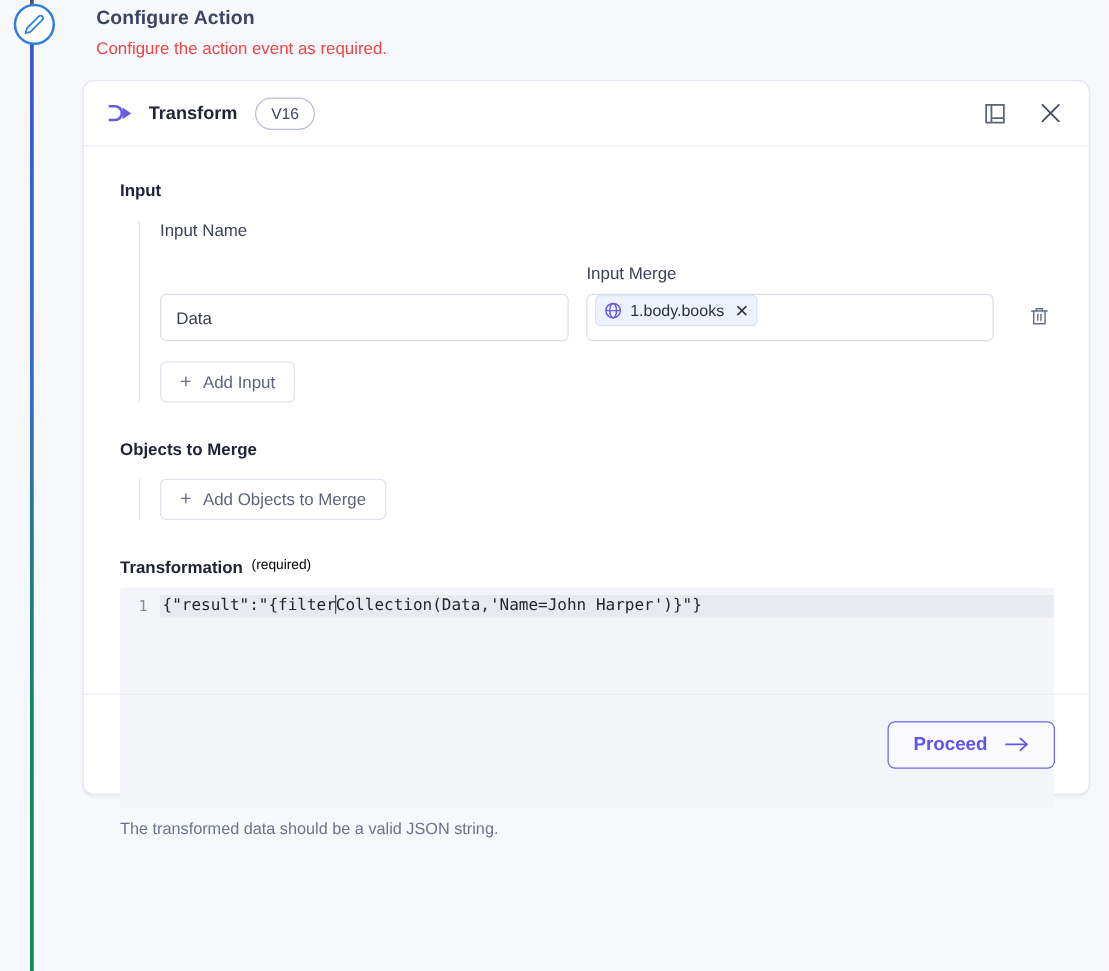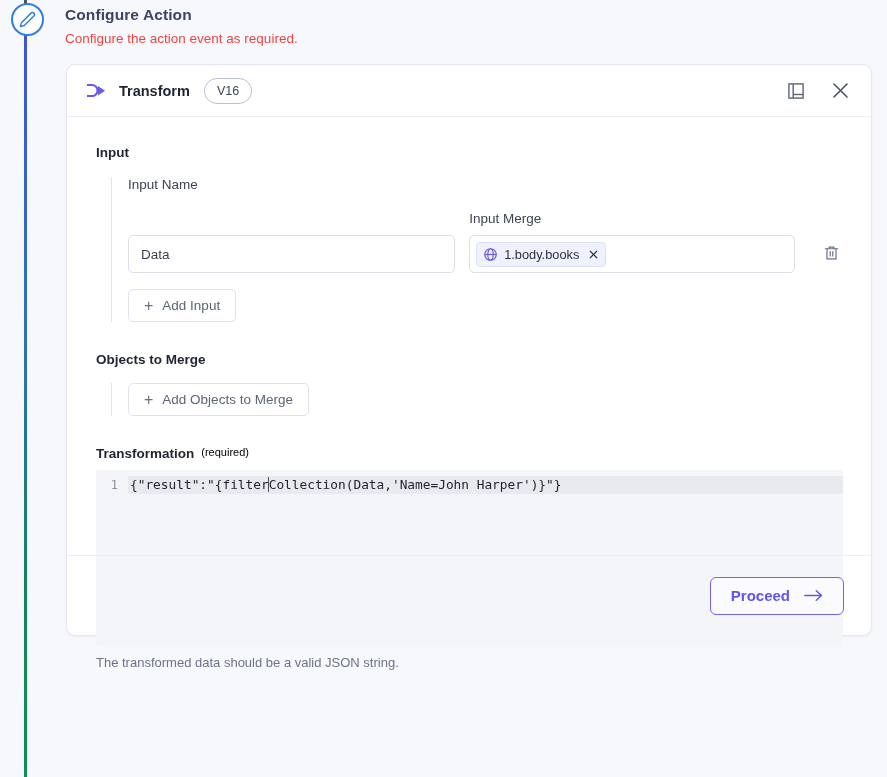--- a/index.html
+++ b/index.html
@@ -23,21 +23,21 @@
   }
   .rail-node {
     position: absolute; left: 11px; top: 3px;
     width: 33px; height: 33px; border-radius: 50%;
     background: #ffffff; border: 2px solid #2f7fe0;
     display: flex; align-items: center; justify-content: center;
   }
   .rail-node svg { display: block; }
 
   
-  .head { position: absolute; left: 65px; top: 6px; }
+  .head { position: absolute; left: 77px; top: 6px; }
   .head-title {
     font-size: 15.5px; font-weight: bold; color: #3d4461; letter-spacing: .1px;
   }
   .head-sub { font-size: 13.5px; color: #ef4444; margin-top: 7px; }
 
   
   .card {
     position: absolute; left: 66px; top: 64px;
     width: 806px; height: 572px;
     background: #ffffff;
@@ -78,21 +78,21 @@
   .field { display: flex; flex-direction: column; }
   .field-label { font-size: 13.5px; color: #3d4354; margin-bottom: 9px; }
   .f-name { width: 331px; gap: 34px; }
   .f-val  { width: 330px; margin-left: 14px; }
 
   .txtbox {
     height: 38px; border: 1px solid #dcdfe8; border-radius: 5px;
     background: #fff; display: flex; align-items: center; padding: 0 12px;
     font-size: 13.5px; color: #3a3f4e;
   }
-  .valbox { display: flex; align-items: center; padding: 0 6px; }
+  .valbox { display: flex; align-items: flex-start; padding: 0 6px; }
 
   .chip {
     display: inline-flex; align-items: center; height: 25px;
     background: #eef2fc; border: 1px solid #dae2f7; border-radius: 4px;
     padding: 0 5px 0 6px;
   }
   .chip-ico { width: 15px; height: 15px; margin-right: 6px; display:flex; }
   .chip-txt { font-size: 12.8px; color: #2b3042; }
   .chip-x {
     margin-left: 8px; width: 13px; height: 13px;

